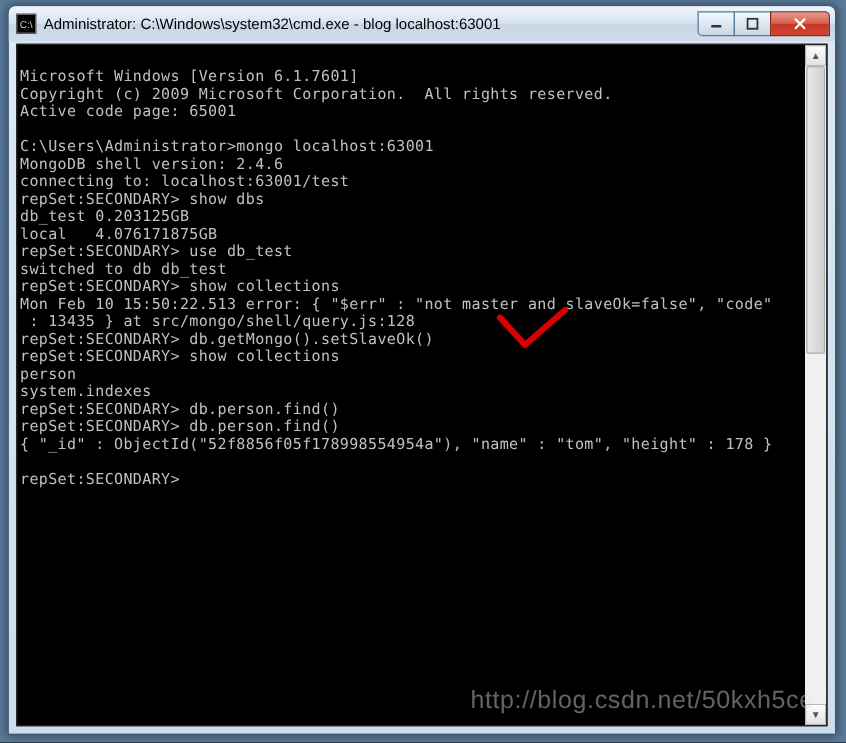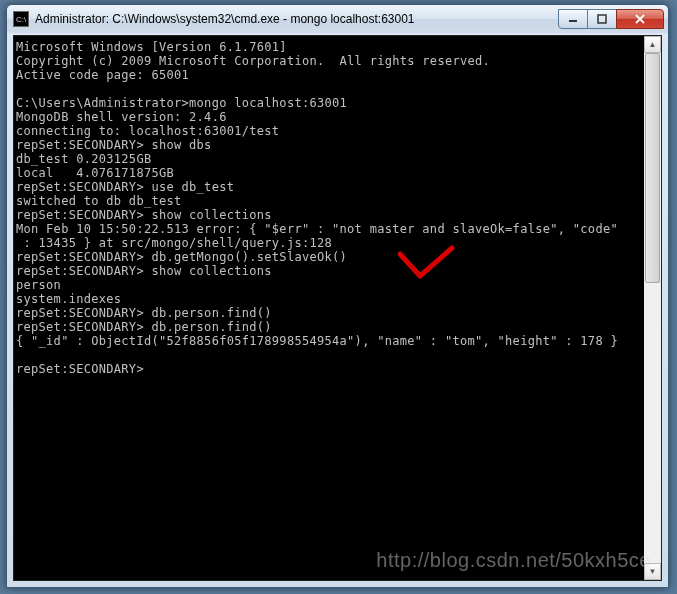--- a/index.html
+++ b/index.html
@@ -82,21 +82,21 @@
     border: 1px solid #222;
     position: relative;
     overflow: hidden;
   }
   .term {
     font-family: "Lucida Console", Consolas, monospace;
     font-size: 12px;
     line-height: 14px;
     color: #c0c0c0;
     white-space: pre;
-    padding: 4px 2px;
+    padding: 18px 2px;
     letter-spacing: 0.3px;
   }
   .scrollbar {
     position: absolute;
     right: 0;
     top: 0;
     bottom: 0;
     width: 17px;
     background: #efefef;
     display: flex;
@@ -142,21 +142,21 @@
     color: rgba(220,220,220,0.45);
     letter-spacing: 0.5px;
   }
 </style>
 </head>
 <body>
 
 <div class="window">
   <div class="titlebar">
     <div class="app-icon">C:\</div>
-    <div class="title-text">Administrator: C:\Windows\system32\cmd.exe - mongo  localhost:63001</div>
+    <div class="title-text">Administrator: C:\Windows\system32\cmd.exe - blog  localhost:63001</div>
     <div class="win-buttons">
       <div class="win-btn min">
         <svg width="10" height="10">
             <rect x="1" y="6" width="8" height="2" fill="#333"></rect>
           </svg>
       </div>
       <div class="win-btn">
         <svg width="10" height="10">
             <rect x="1" y="1" width="8" height="8" fill="none" stroke="#333" stroke-width="1.5"></rect>
           </svg>

